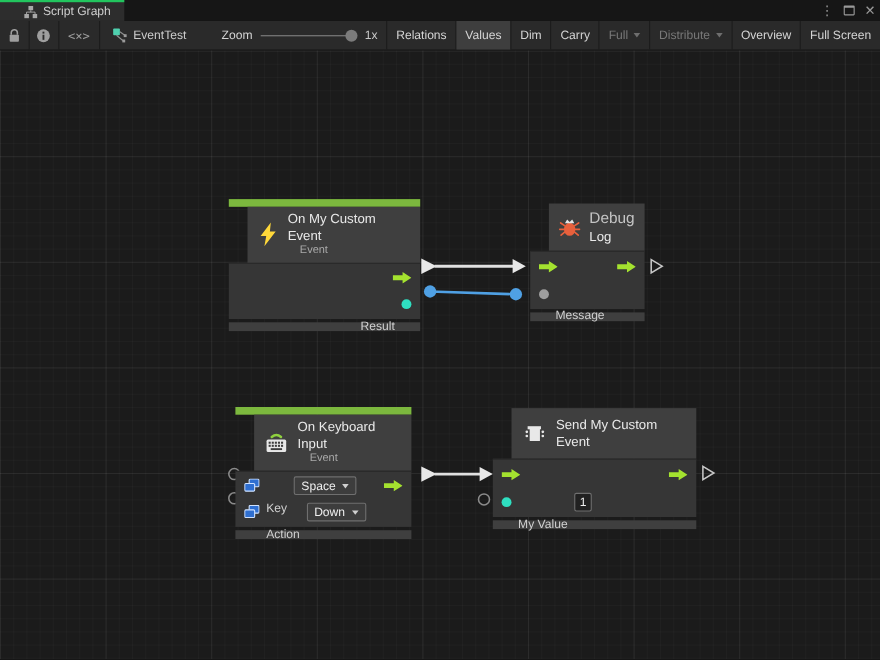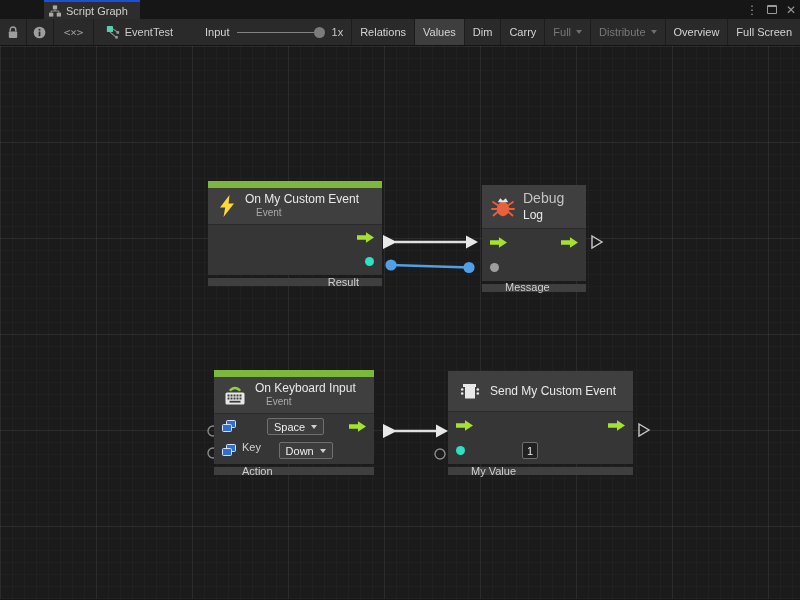--- a/index.html
+++ b/index.html
@@ -2,22 +2,22 @@
 <html><head>
 <meta charset="utf-8">
 <style>
   * { margin:0; padding:0; box-sizing:border-box; }
   html,body { width:800px; height:600px; overflow:hidden; }
   body { font-family:"Liberation Sans", sans-serif; background:#191919; color:#d4d4d4; }
   .window { position:relative; width:800px; height:600px; background:#161616; }
 
   
   .tabstrip { position:relative; height:19px; background:#161616; display:flex; align-items:stretch; }
-  .tab { display:flex; align-items:center; gap:5px; padding:0 12px 0 5px; background:#2d2d2d;
-         border-top:2px solid #1d4ed8; font-size:11px; color:#cfcfcf;margin-left:44px; }
+  .tab { display:flex; align-items:center; gap:5px; padding:0 12px 0 22px; background:#2d2d2d;
+         border-top:2px solid #22c55e; font-size:11px; color:#cfcfcf; }
   .win-controls { position:absolute; right:4px; top:0; height:19px; display:flex; align-items:center; gap:9px; color:#9a9a9a; }
   .wc-glyph { font-size:12px; line-height:1; cursor:default; }
   .wc-max { width:10px; height:9px; border:1px solid #9a9a9a; border-top:2px solid #9a9a9a; border-radius:1px; }
 
   
   .toolbar { height:27px; background:#2a2a2a; border-bottom:1px solid #141414; display:flex; align-items:stretch; font-size:11px; }
   .tb-btn { display:flex; align-items:center; justify-content:center; padding:0 8px; color:#d4d4d4; cursor:default; white-space:nowrap; }
   .tb-btn.icon-btn { padding:0 7px; }
   .tb-btn.active { background:#3e3e3e; }
   .tb-btn.disabled { color:#787878; }
@@ -40,21 +40,21 @@
       linear-gradient(rgba(255,255,255,0.05) 1px, transparent 1px),
       linear-gradient(90deg, rgba(255,255,255,0.05) 1px, transparent 1px),
       linear-gradient(rgba(255,255,255,0.024) 1px, transparent 1px),
       linear-gradient(90deg, rgba(255,255,255,0.024) 1px, transparent 1px);
     background-size:96px 96px, 96px 96px, 12px 12px, 12px 12px; }
   .wires { position:absolute; left:0; top:0; z-index:1; }
 
   
   .node { position:absolute; z-index:2; font-size:11px; }
   .colorbar { height:7px; background:#7cb83e; }
-  .nhead { background:#3f3f3f; display:flex; align-items:center; gap:8px; padding:4px 9px; }
+  .nhead { background:#3f3f3f; display:flex; align-items:center; gap:8px; padding:4px 9px;margin-left:17px; }
   .nhead .titles { display:flex; flex-direction:column; line-height:1.25; }
   .ntitle { font-size:12px; color:#e9e9e9; }
   .nsub { font-size:10px; color:#aaaaaa;padding-left:11px; }
   .ncat { font-size:14px; color:#c4c4c4; }
   .nbody { background:#363636; border-top:1px solid #2a2a2a; padding:1px 0; }
   .nrow { height:24px; display:flex; align-items:center; padding:0 8px; gap:6px; }
   .nrow.tall { height:25px; }
   .spacer { flex:1; }
   .nfootgap { height:3px; }
   .nfoot { height:8px; background:#3f3f3f; }
@@ -116,21 +116,21 @@
     <div class="breadcrumb">
       <svg width="14" height="14" viewBox="0 0 16 16">
         <rect x="1" y="1" width="7" height="7" rx="1" fill="#4fd0ae"></rect>
         <path d="M8 4.5 L13 8 M4.5 8 L11 13.5" stroke="#8f8f8f" stroke-width="1.2" fill="none"></path>
         <rect x="12" y="7" width="3" height="3" fill="#9a9a9a"></rect>
         <rect x="10.5" y="12.5" width="3" height="3" fill="#9a9a9a"></rect>
       </svg>
       <span>EventTest</span>
     </div>
     <div class="zoom-wrap">
-      <span>Input</span>
+      <span>Zoom</span>
       <div class="slider">
         <div class="track"></div>
         <div class="handle"></div>
       </div>
       <span class="zoom-val">1x</span>
     </div>
     <div class="tb-right">
       <div class="tb-sep"></div>
       <div class="tb-btn">Relations</div>
       <div class="tb-sep"></div>

